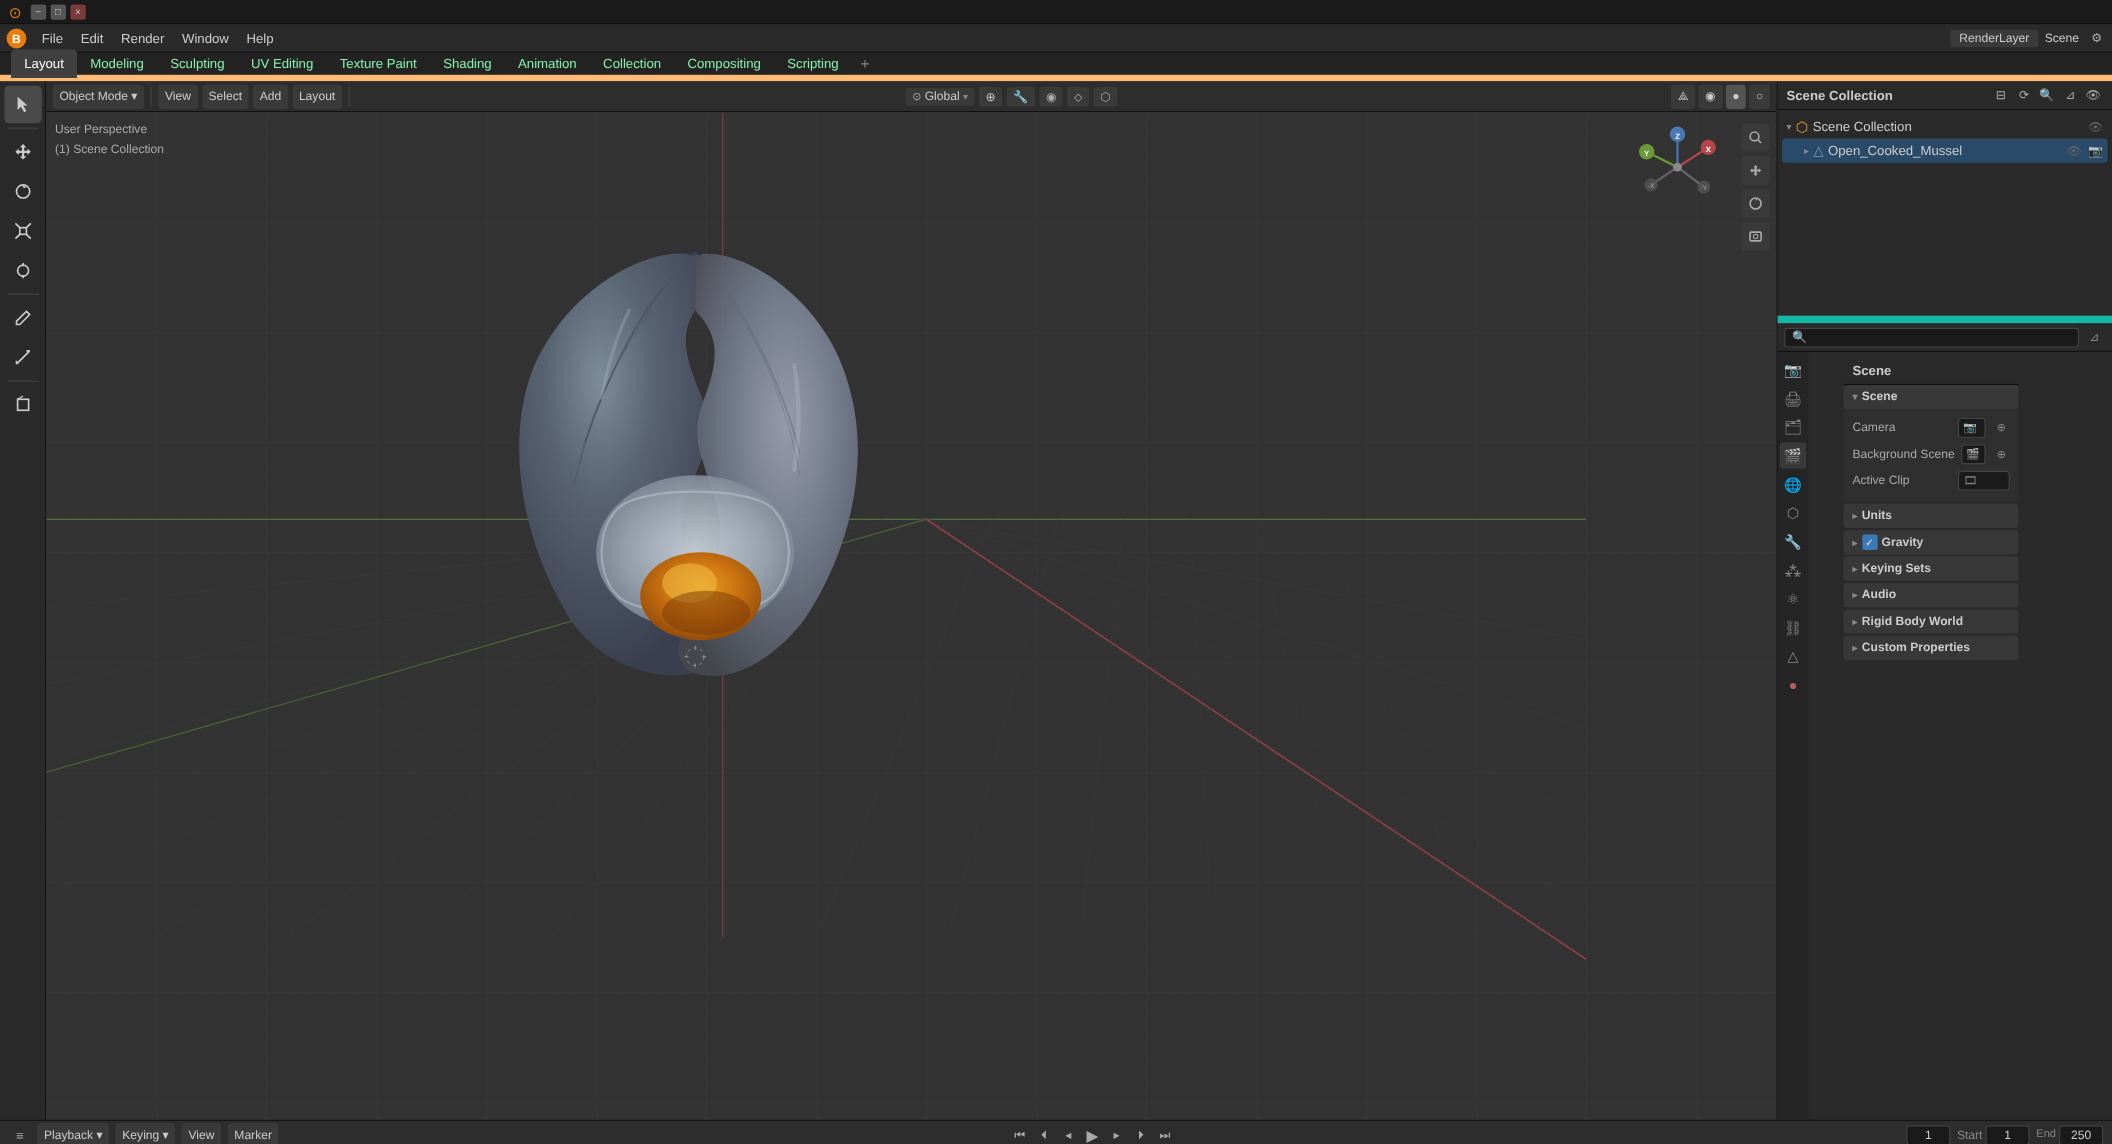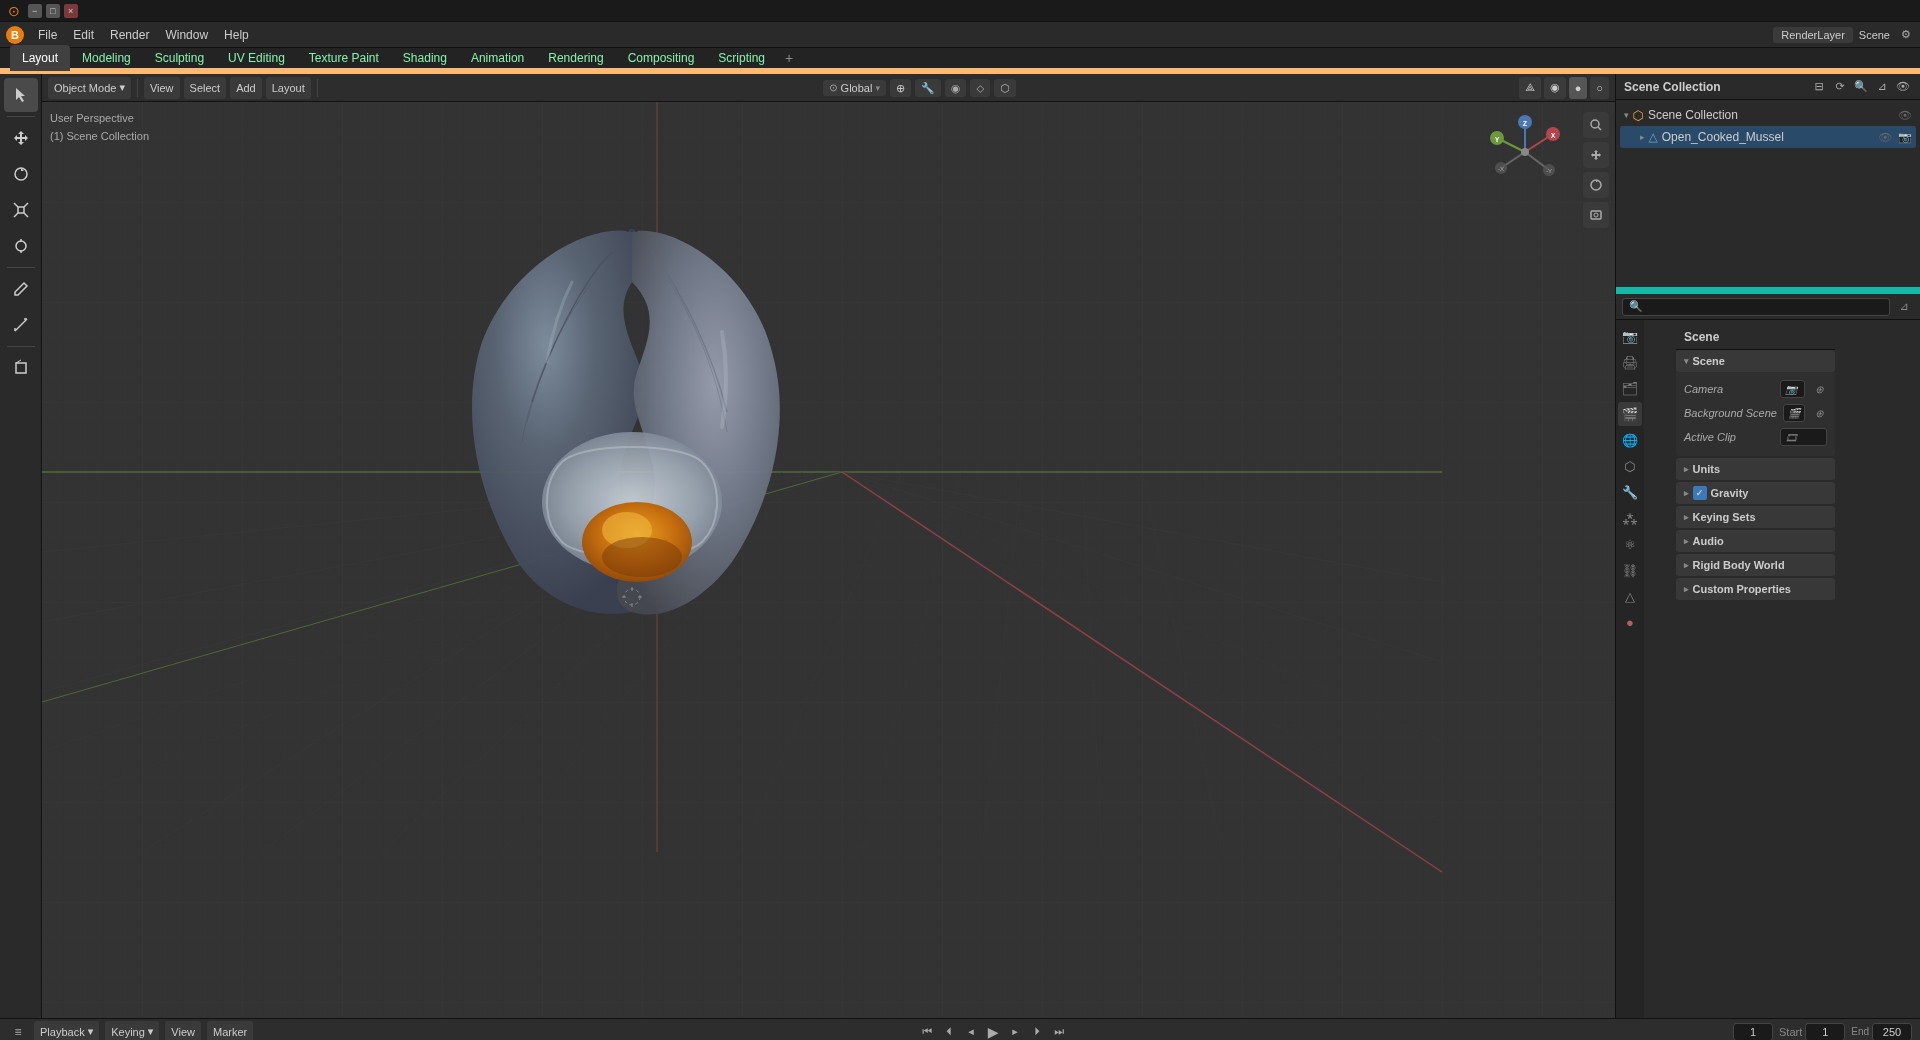--- a/index.html
+++ b/index.html
@@ -365,21 +365,20 @@
       padding: 6px 8px;
       border-radius: 0 0 3px 3px;
       font-size: 11px;
     }
     .prop-row {
       display: flex;
       align-items: center;
       height: 22px;
       gap: 6px;
       margin-bottom: 2px;
-      font-style: italic;
     }
     .prop-label {
       color: #aaa;
       min-width: 90px;
       font-size: 11px;
     }
     .prop-field {
       flex: 1;
       height: 18px;
       background: #1a1a1a;
@@ -522,21 +521,21 @@
 </div>
 
 <div id="workspace-tabs">
   <div class="ws-tab active">Layout</div>
   <div class="ws-tab">Modeling</div>
   <div class="ws-tab">Sculpting</div>
   <div class="ws-tab">UV Editing</div>
   <div class="ws-tab">Texture Paint</div>
   <div class="ws-tab">Shading</div>
   <div class="ws-tab">Animation</div>
-  <div class="ws-tab">Rendering</div>
+  <div class="ws-tab">Collection</div>
   <div class="ws-tab">Compositing</div>
   <div class="ws-tab">Scripting</div>
   <div class="ws-tab-add">+</div>
 </div>
 
 <div id="main-layout">
 
   <div id="left-toolbar">
     <div class="tool-icon active" title="Select">
       <svg width="18" height="18" viewBox="0 0 18 18">

